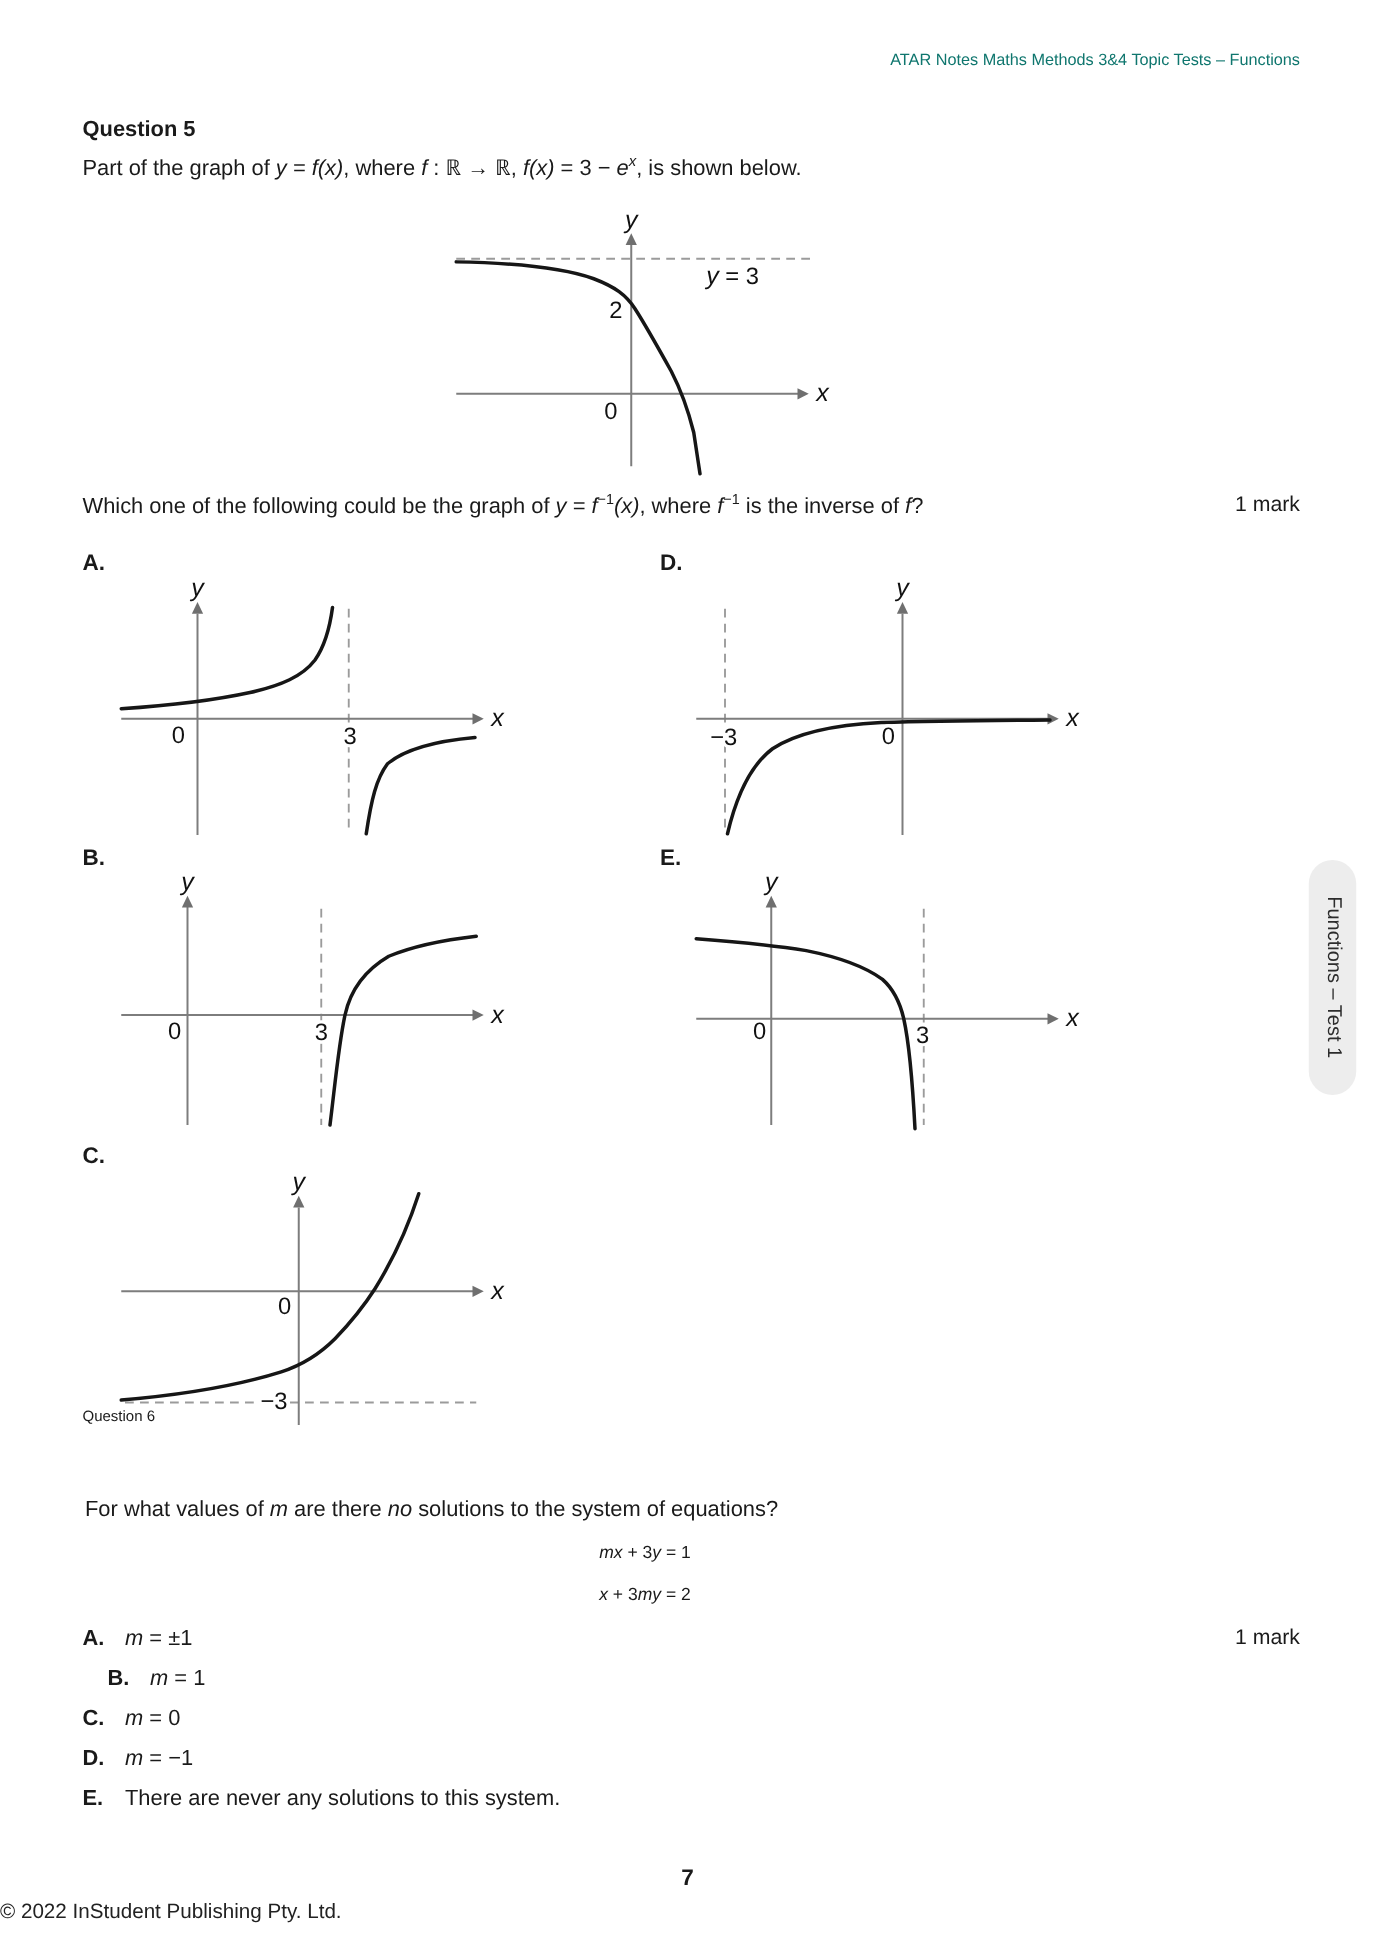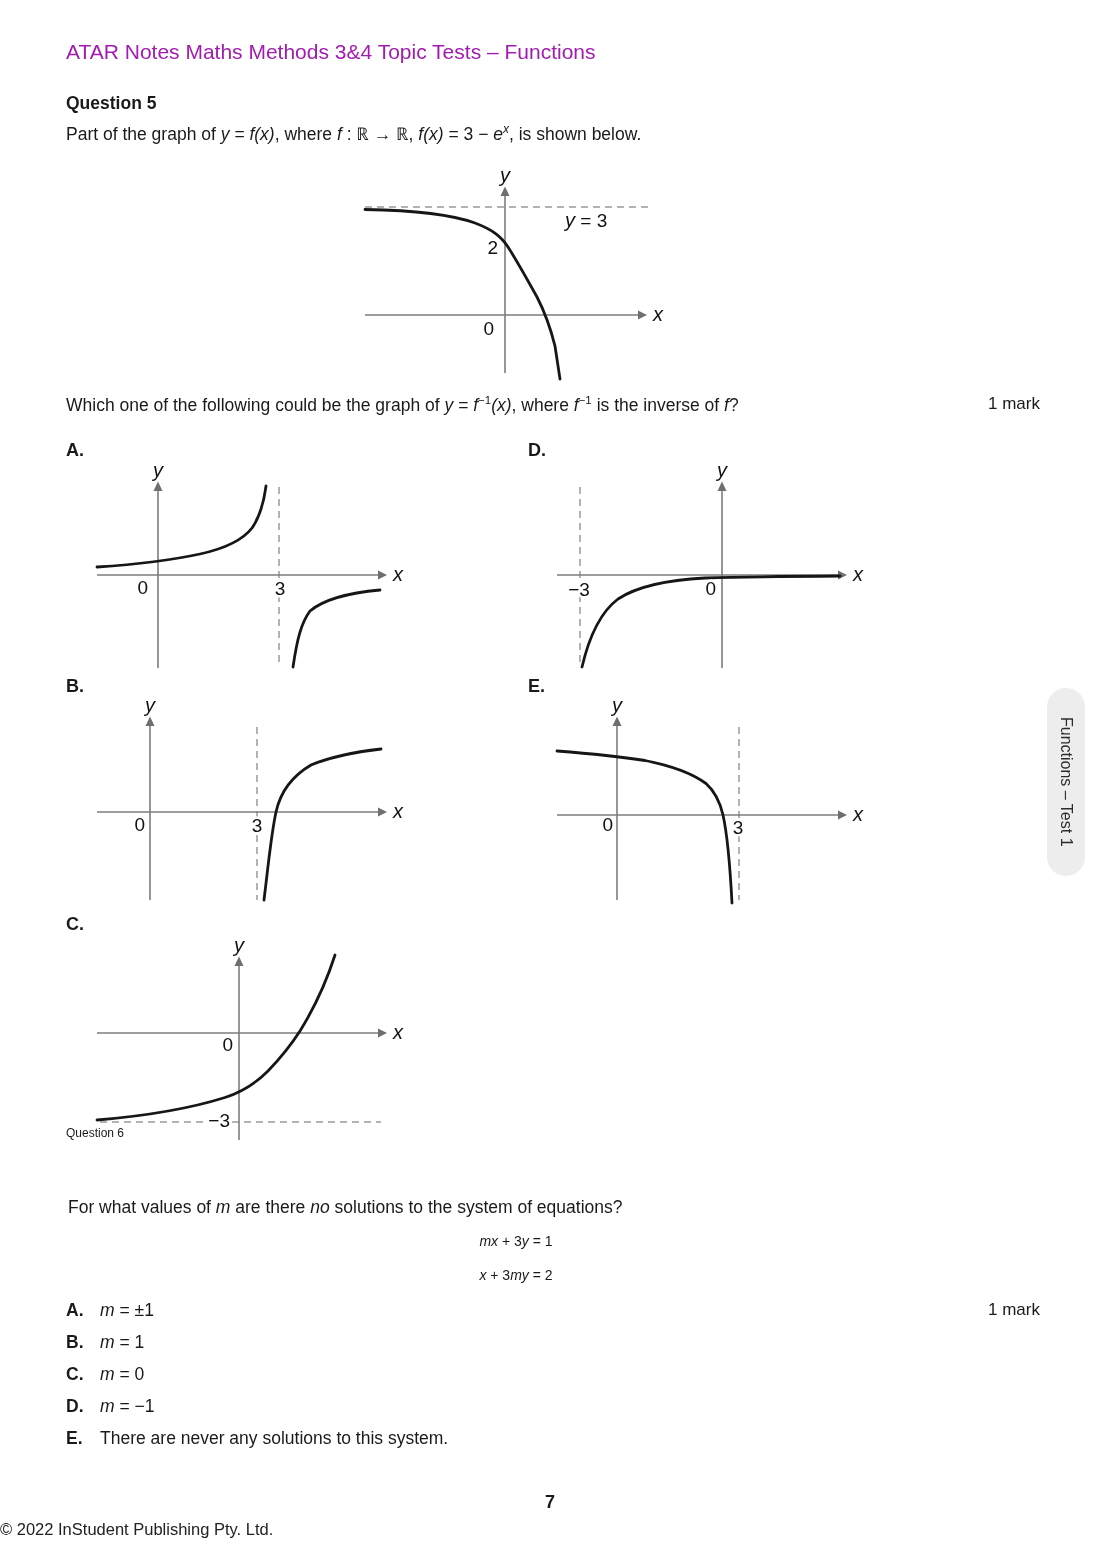--- a/index.html
+++ b/index.html
@@ -5,21 +5,21 @@
   html,body{margin:0;padding:0;}
   body{
     width:1100px;height:1556px;background:#ffffff;position:relative;
     font-family:"Liberation Sans", sans-serif;color:#1a1a1a;font-size:17px;
   }
   .abs{position:absolute;}
   .it{font-style:italic;}
   .sup{font-size:11.5px;vertical-align:7px;}
   .supx{font-size:12px;vertical-align:7px;font-style:italic;}
 
-  .header{top:40px;left:66px;width:974px;font-size:21px;color:#a21caf;}
+  .header{top:40px;left:66px;width:974px;text-align:right;font-size:13px;color:#0f766e;}
 
   .q5row{top:93px;left:66px;display:flex;align-items:center;gap:18px;flex-direction:column;}
   .qnum{font-weight:bold;font-size:17.5px;}
   .badge{
     font-weight:bold;font-size:17px;border:2px solid #c6c6c6;border-radius:15px;
     padding:1px 13px 3px 13px;color:#111;background:#fff;
   }
   .intro{top:121px;left:66px;font-size:17.5px;}
   .qline{top:394px;left:66px;width:790px;font-size:17.5px;}
   .marks1{top:394px;left:66px;width:974px;text-align:right;}
@@ -43,21 +43,21 @@
   .axl{font:italic 20px "Liberation Sans", sans-serif;fill:#111;}
   .num{font:19px "Liberation Sans", sans-serif;fill:#111;}
   .halo{paint-order:stroke;stroke:#ffffff;stroke-width:5px;}
 
   .q6head{top:1126px;left:66px;font-weight:normal;font-size:12px;}
   .q6text{top:1197px;left:68px;font-size:17.5px;}
   .eq{left:66px;width:900px;text-align:center;font-size:14px;}
   #eq1{top:1233px;} #eq2{top:1267px;}
   .opt{left:66px;font-size:17.5px;}
   .opt .letter{font-weight:bold;display:inline-block;width:34px;}
-  #optA{top:1300px;} #optB{top:1332px;} #optC{top:1364px;}
+  #optA{top:1300px;} #optB{top:1332px;margin-left:20px;} #optC{top:1364px;}
   #optD{top:1396px;} #optE{top:1428px;}
 
   .sidetab{
     left:1047px;top:688px;width:38px;height:188px;background:#ededed;
     border-radius:19px;display:flex;align-items:center;justify-content:center;
   }
   .sidetab span{writing-mode:vertical-rl;font-size:16px;color:#2c2c2c;white-space:nowrap;}
 
   .pageno{top:1492px;left:0;width:1100px;text-align:center;font-weight:bold;font-size:18px;}
   .copy{top:1520px;left:0;width:1100px;text-align:left;font-size:16.5px;color:#222;}

